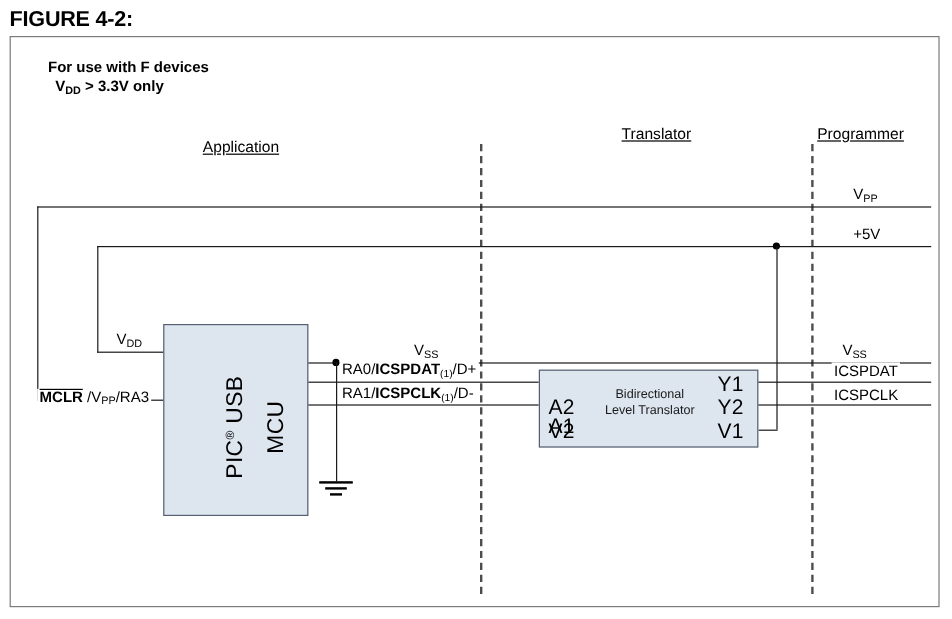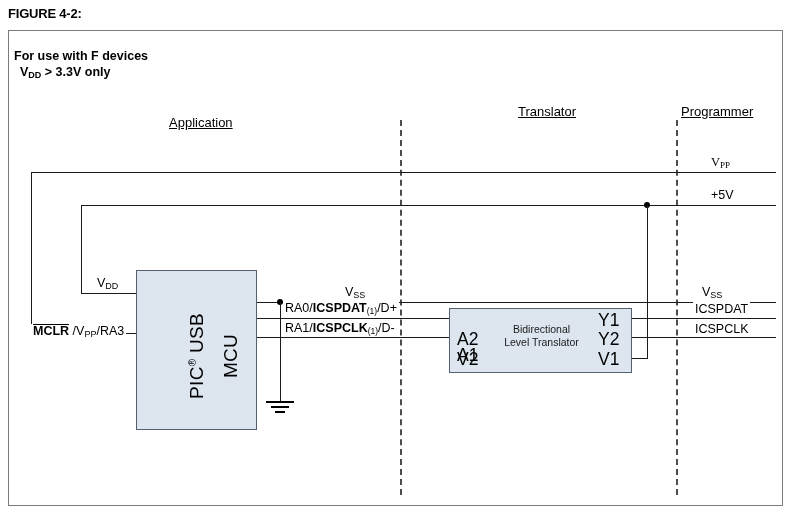--- a/index.html
+++ b/index.html
@@ -4,28 +4,28 @@
 <style>
   html,body{margin:0;padding:0;background:#ffffff;}
   body{width:793px;height:516px;position:relative;
        font-family:"Liberation Sans","DejaVu Sans",sans-serif;
        color:#000;overflow:hidden;}
 
   .abs{position:absolute;}
 
   
   #figure-caption{left:8px;top:6px;width:780px;height:22px;}
-  #figure-caption .fignum{position:absolute;left:0;top:0;font-size:13px;font-weight:bold;letter-spacing:-0.2px;}
+  #figure-caption .fignum{position:absolute;left:0;top:0;font-size:18px;font-weight:bold;letter-spacing:-0.2px;}
   #figure-caption .figtitle{position:absolute;left:148px;top:0;font-size:13.5px;font-weight:bold;letter-spacing:-0.3px;}
 
   
   #figure-frame{left:8px;top:30px;width:775px;height:476px;border:1px solid #7b7b7b;box-sizing:border-box;background:#fff;}
 
   
-  #note-block{left:14px;top:48px;width:320px;}
+  #note-block{left:40px;top:48px;width:320px;}
   #note-block .l1{font-size:12.5px;font-weight:bold;line-height:16px;}
   #note-block .l2{font-size:12.5px;font-weight:bold;line-height:16px;margin-left:6px;}
 
   
   .section-head{font-size:13px;text-decoration:underline;white-space:nowrap;}
 
   
   .dashed-sep{width:0;border-left:2px dashed #4d4d4d;}
 
   
@@ -75,21 +75,21 @@
 <div class="abs section-head" style="left:169px;top:115px;">Application</div>
 <div class="abs section-head" style="left:518px;top:104px;">Translator</div>
 <div class="abs section-head" style="left:681px;top:104px;">Programmer</div>
 
 <div class="abs dashed-sep" style="left:400px;top:120px;height:375px;"></div>
 <div class="abs dashed-sep" style="left:676px;top:120px;height:375px;"></div>
 
 <div class="abs wire-h" style="left:31px;top:172px;width:745px;"></div>
 <div class="abs wire-v" style="left:31px;top:172px;height:161px;"></div>
 <div class="abs wire-h" style="left:31px;top:333px;width:107px;"></div>
-<div class="abs siglabel" style="left:709px;top:155px;font-family:Liberation Serif, serif;"><span>V</span><span class="sub">PP</span></div>
+<div class="abs siglabel" style="left:709px;top:155px;"><span>V</span><span class="sub">PP</span></div>
 
 <div class="abs wire-h" style="left:81px;top:205px;width:695px;"></div>
 <div class="abs wire-v" style="left:81px;top:205px;height:89px;"></div>
 <div class="abs wire-h" style="left:81px;top:293px;width:57px;"></div>
 <div class="abs siglabel" style="left:709px;top:188px;">+5V</div>
 <div class="abs dot" style="left:644px;top:202px;"></div>
 
 <div class="abs wire-v" style="left:647px;top:205px;height:153px;"></div>
 <div class="abs wire-h" style="left:632px;top:358px;width:16px;"></div>
 

